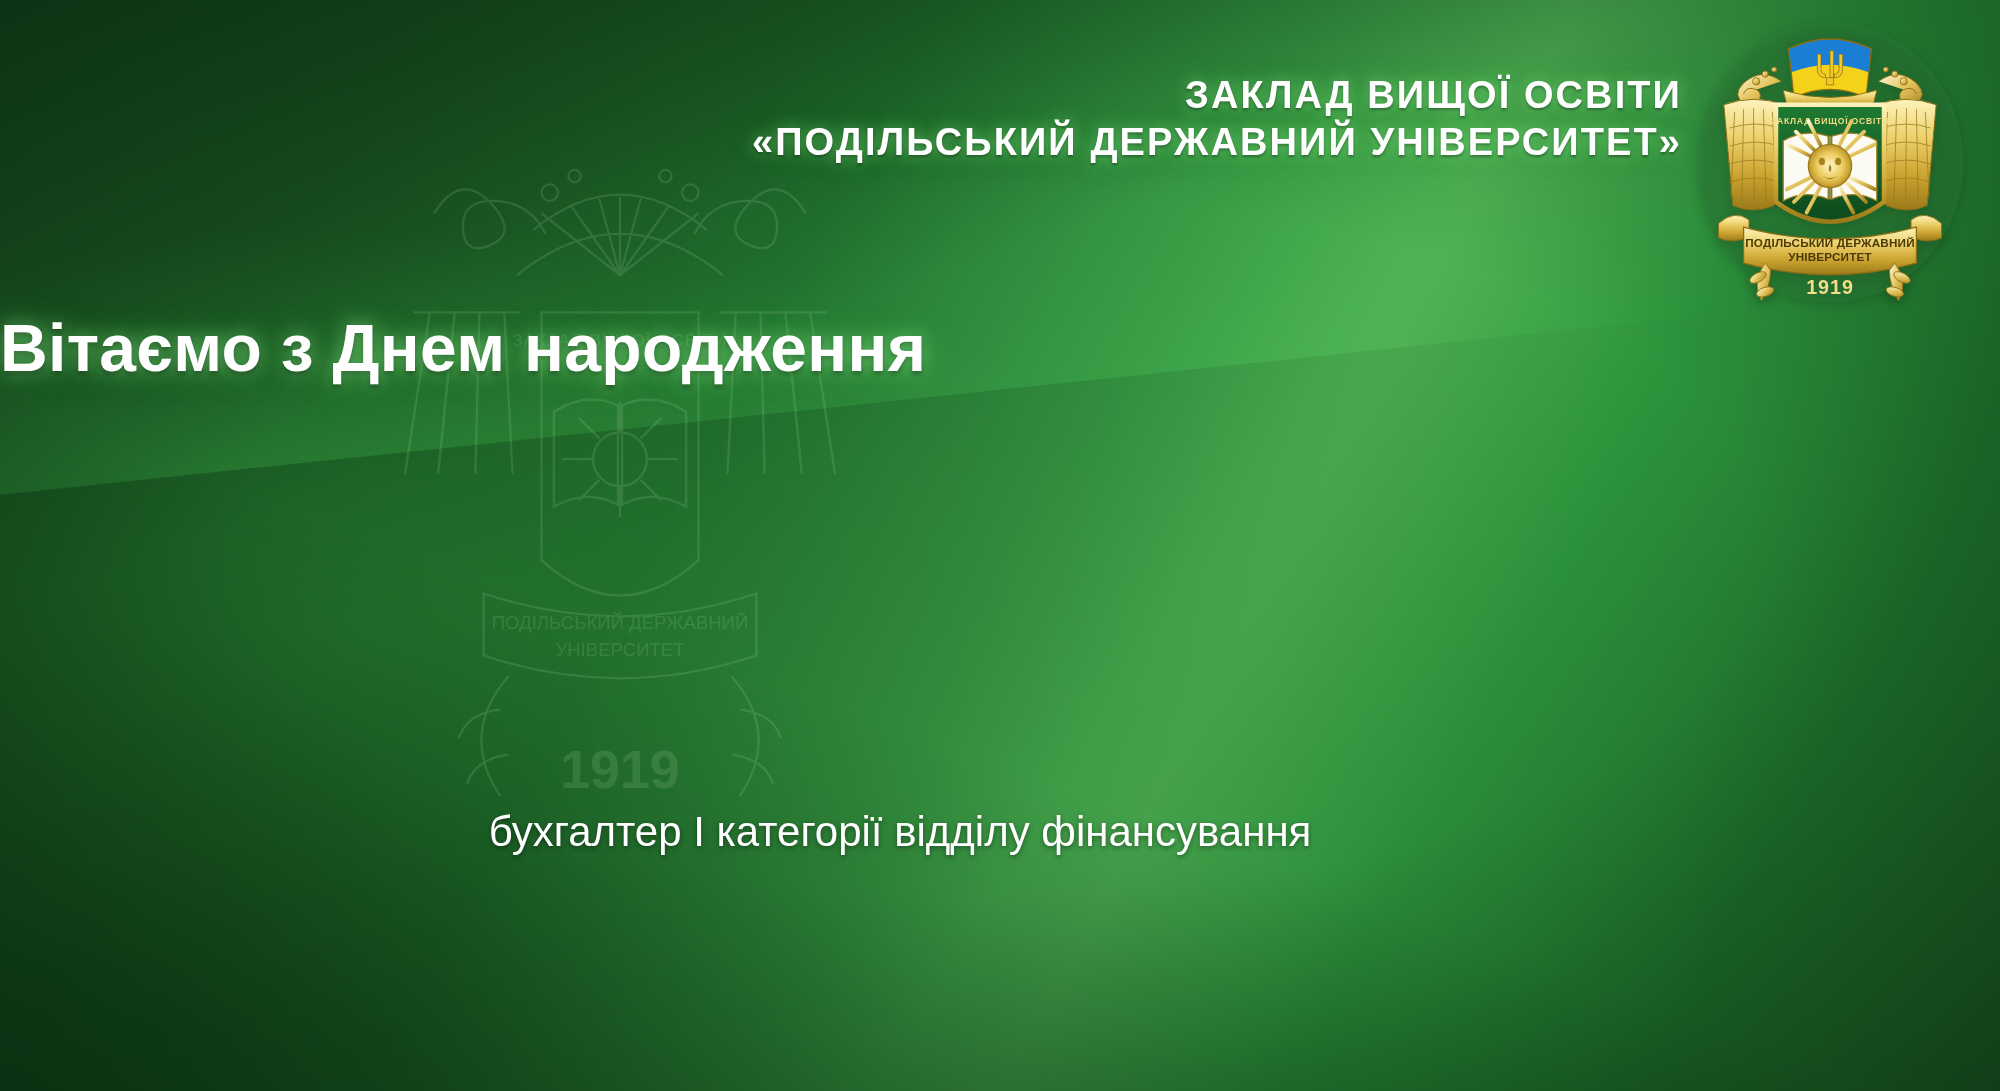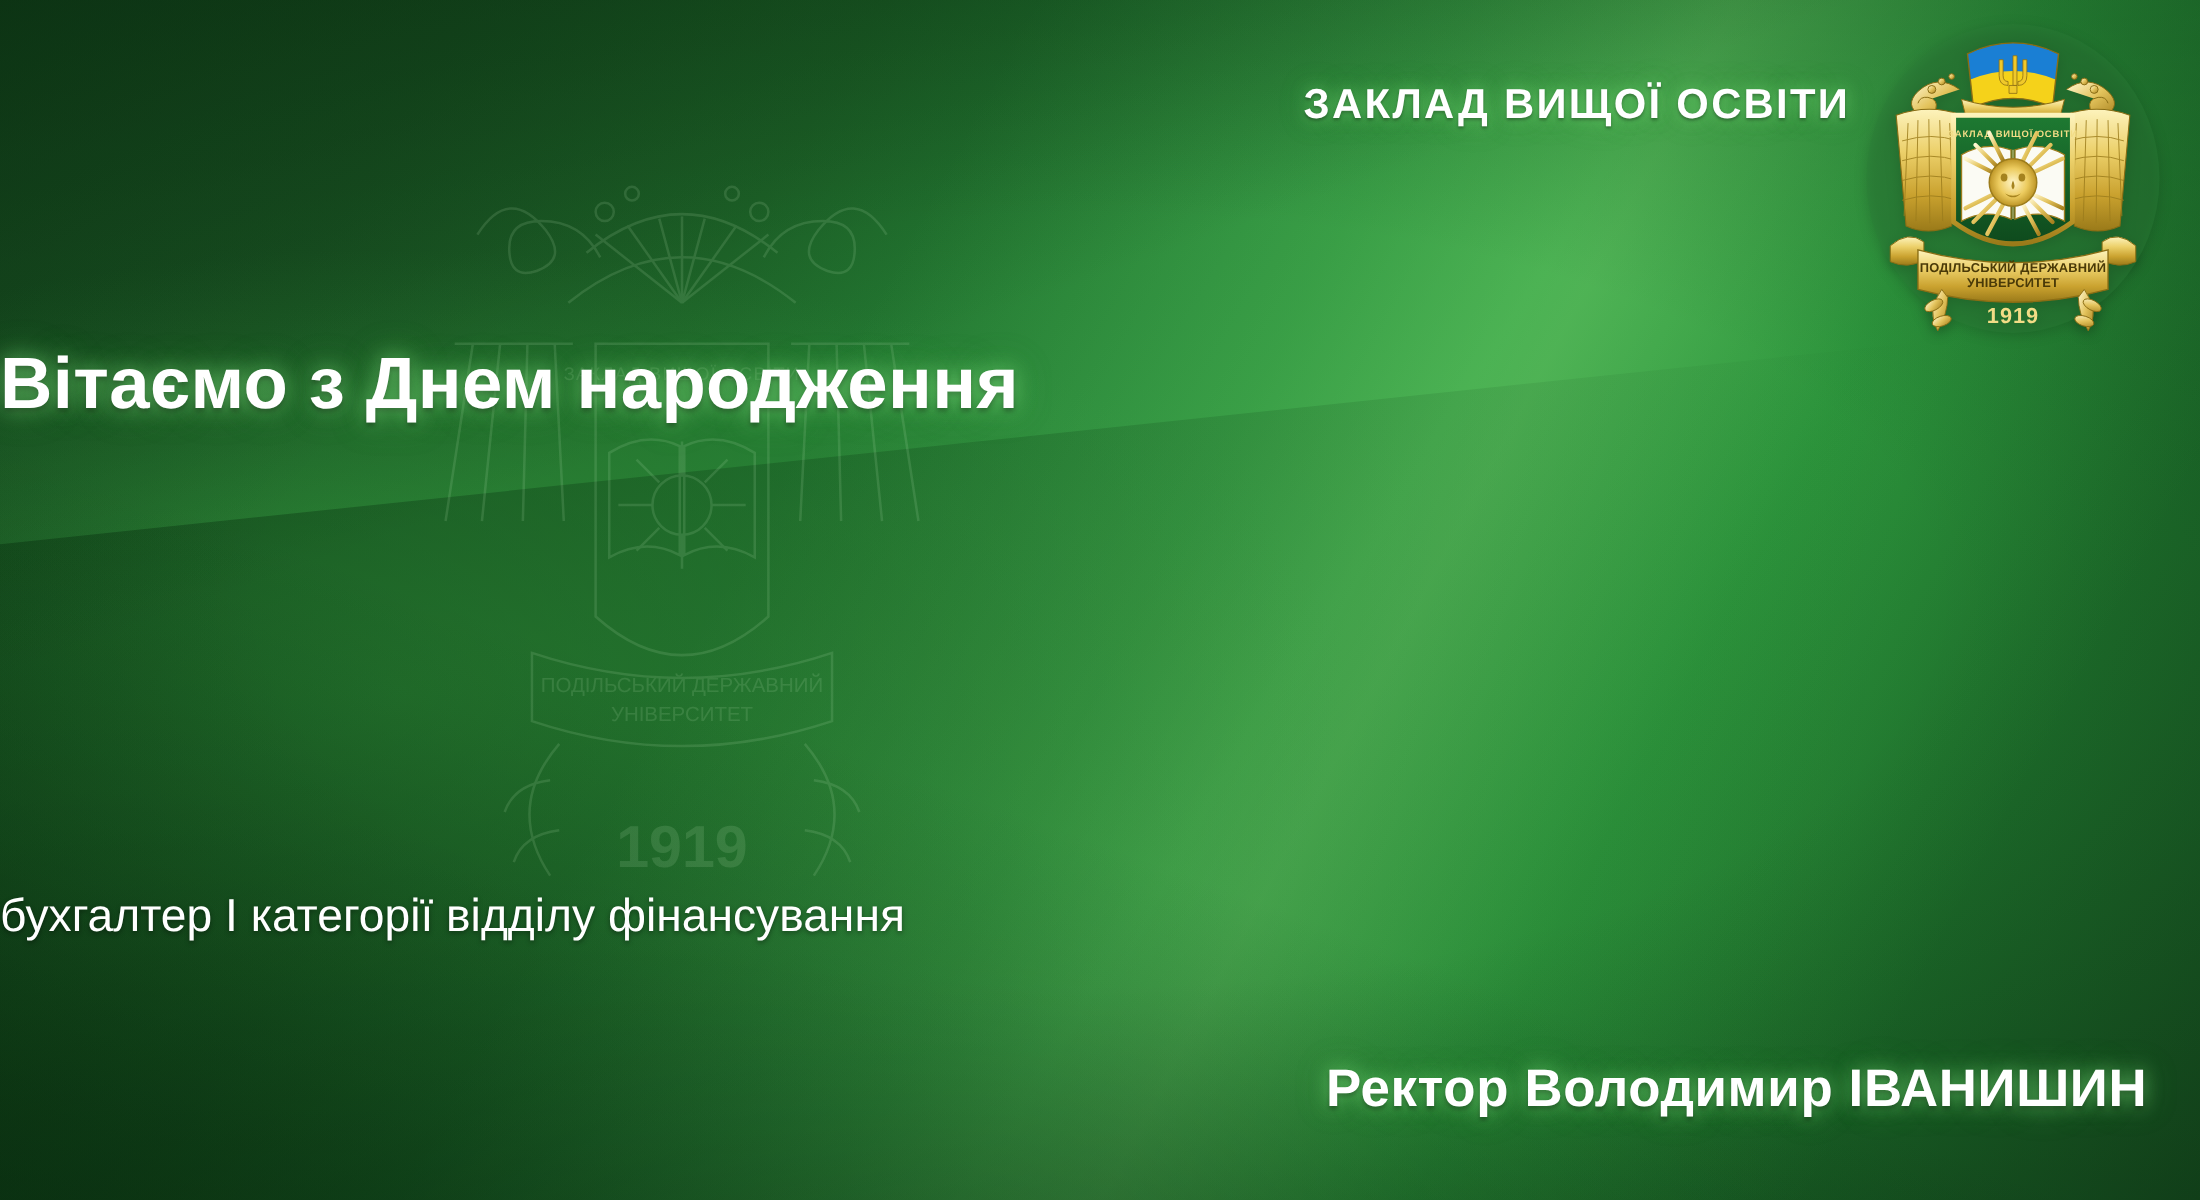--- a/index.html
+++ b/index.html
@@ -146,21 +146,21 @@
       5px 5px 10px rgba(0,0,0,0.30);
   }
   .honoree .n2 { margin-top: 6px; }
 
   
   .role {
     position: absolute;
     left: 0;
     top: 805px;
     width: 1800px;
-    text-align: left;
+    text-align: center;
     color: #ffffff;
     font-size: 42px;
     line-height: 1.30;
     text-shadow: 0 2px 5px rgba(0,0,0,0.40);
   }
 
   
   .rector {
     position: absolute;
     right: 48px;
@@ -239,20 +239,21 @@
         <path d="M92 284 q-16 2 -20 14 M208 284 q16 2 20 14"></path>
         <path d="M96 306 q-16 2 -20 14 M204 306 q16 2 20 14"></path>
 
         <text x="150" y="322" font-family="'Liberation Sans', sans-serif" font-size="26" fill="#cdf0c4" stroke="none" text-anchor="middle" font-weight="bold">1919</text>
       </g>
     </svg>
   </div>
 
   <div class="header-text">
     <div class="header-line l1">ЗАКЛАД ВИЩОЇ ОСВІТИ</div>
+    <div class="header-line l2">«ПОДІЛЬСЬКИЙ ДЕРЖАВНИЙ УНІВЕРСИТЕТ»</div>
   </div>
 
   <div class="crest">
     <svg viewBox="0 0 300 316" width="270" height="285" aria-hidden="true">
       <defs>
         <linearGradient id="gold" x1="0" y1="0" x2="0" y2="1">
           <stop offset="0%" stop-color="#fdf3bc"></stop>
           <stop offset="35%" stop-color="#ecd06a"></stop>
           <stop offset="70%" stop-color="#caa22f"></stop>
           <stop offset="100%" stop-color="#9a7a19"></stop>
@@ -373,15 +374,14 @@
     </svg>
   </div>
 
   <div class="greeting">Вітаємо з Днем народження</div>
 
 
   <div class="role">
     <div>бухгалтер I категорії відділу фінансування</div>
   </div>
 
-  <div class="rector">Ректор Володимир ІВАНИШИН</div>
 
 </div>
 
 </body></html>

